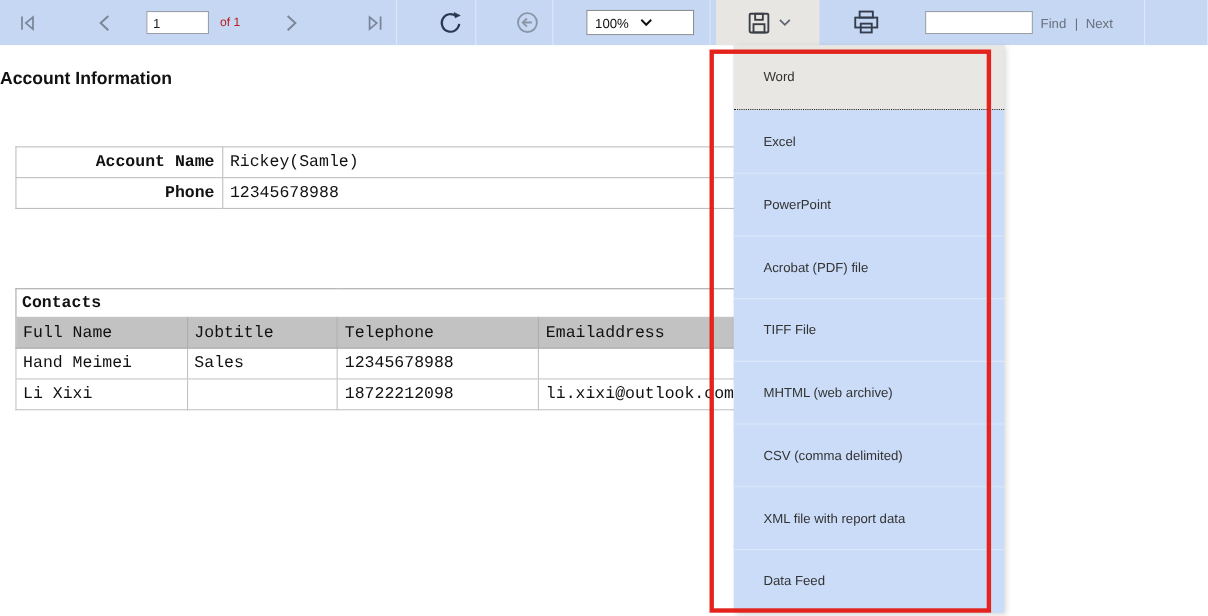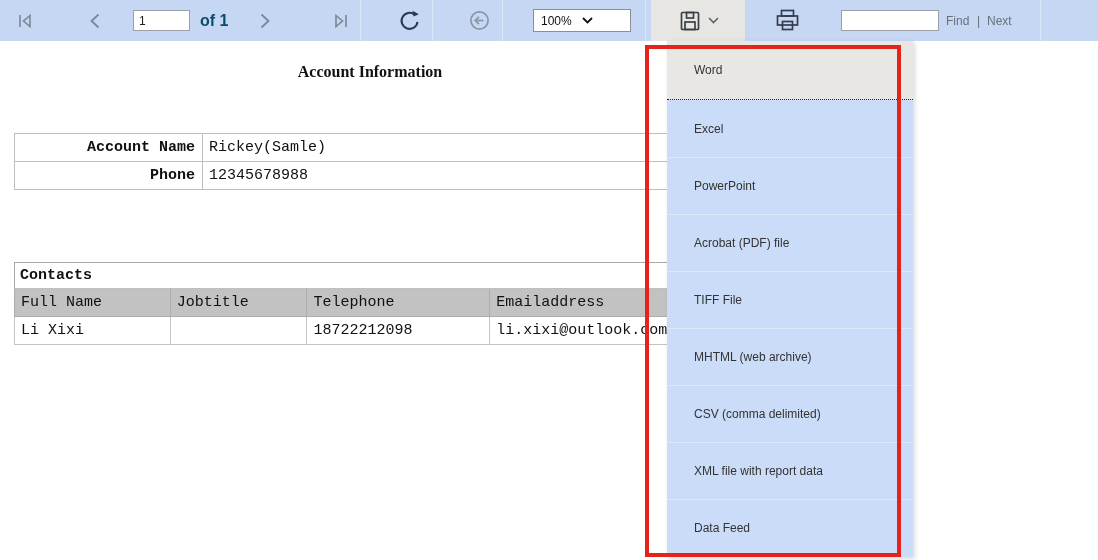--- a/index.html
+++ b/index.html
@@ -30,21 +30,21 @@
   .page-input {
     position: absolute; left: 133px; top: 10px;
     width: 57px; height: 21px;
     border: 1px solid #9aa0a8; background: #ffffff;
     font: 12px "Liberation Sans", sans-serif;
     padding-left: 5px; color: #222;
   }
   .of-label {
     position: absolute; left: 200px; top: 0; height: 41px;
     display: flex; align-items: center;
-    font-size: 16px; font-weight: bold; color: #0c4a6e;
+    font-size: 11px; font-weight: normal; color: #b91c1c;
   }
   .zoom-select {
     position: absolute; left: 533px; top: 9px;
     width: 98px; height: 23px;
     background: #ffffff; border: 1px solid #8a8f96;
     display: flex; align-items: center;
     padding: 0 7px; cursor: pointer;
   }
   .zoom-select span { flex: 1; font-size: 12px; color: #111; }
   .save-group {
@@ -69,23 +69,23 @@
   .find-sep  { left: 977px; }
   .next-link { left: 987px; cursor: pointer; }
 
   
   .content {
     position: absolute; left: 0; top: 41px;
     width: 1098px; height: 519px; background: #ffffff;
   }
   .report-title {
     position: absolute; left: 0; top: 22px; width: 740px;
-    text-align: center;
+    text-align: left;
     font-size: 16px; font-weight: bold; color: #111;
-    font-family: Liberation Serif, serif;
+    font-family: Liberation Sans, sans-serif;
   }
   .rpt { font-family: "Liberation Mono", "DejaVu Sans Mono", monospace; font-size: 15px; color: #111; }
 
   table.acct {
     position: absolute; left: 14px; top: 92px;
     width: 726px; border-collapse: collapse;
   }
   table.acct td {
     border: 1px solid #bfbfbf; height: 28px; background: #fff;
   }
@@ -278,20 +278,26 @@
   <table class="contacts rpt">
     <tbody>
         <tr class="ct-title">
       <td colspan="4">Contacts</td>
     </tr>
     <tr class="ct-head">
       <td class="c0">Full Name</td>
       <td class="c1">Jobtitle</td>
       <td class="c2">Telephone</td>
       <td class="c3">Emailaddress</td>
+    </tr>
+    <tr class="ct-row">
+      <td class="c0">Hand Meimei</td>
+      <td class="c1">Sales</td>
+      <td class="c2">12345678988</td>
+      <td class="c3"></td>
     </tr>
     <tr class="ct-row">
       <td class="c0">Li Xixi</td>
       <td class="c1"></td>
       <td class="c2">18722212098</td>
       <td class="c3">li.xixi@outlook.com</td>
     </tr>
   </tbody>
     </table>
 </div>

